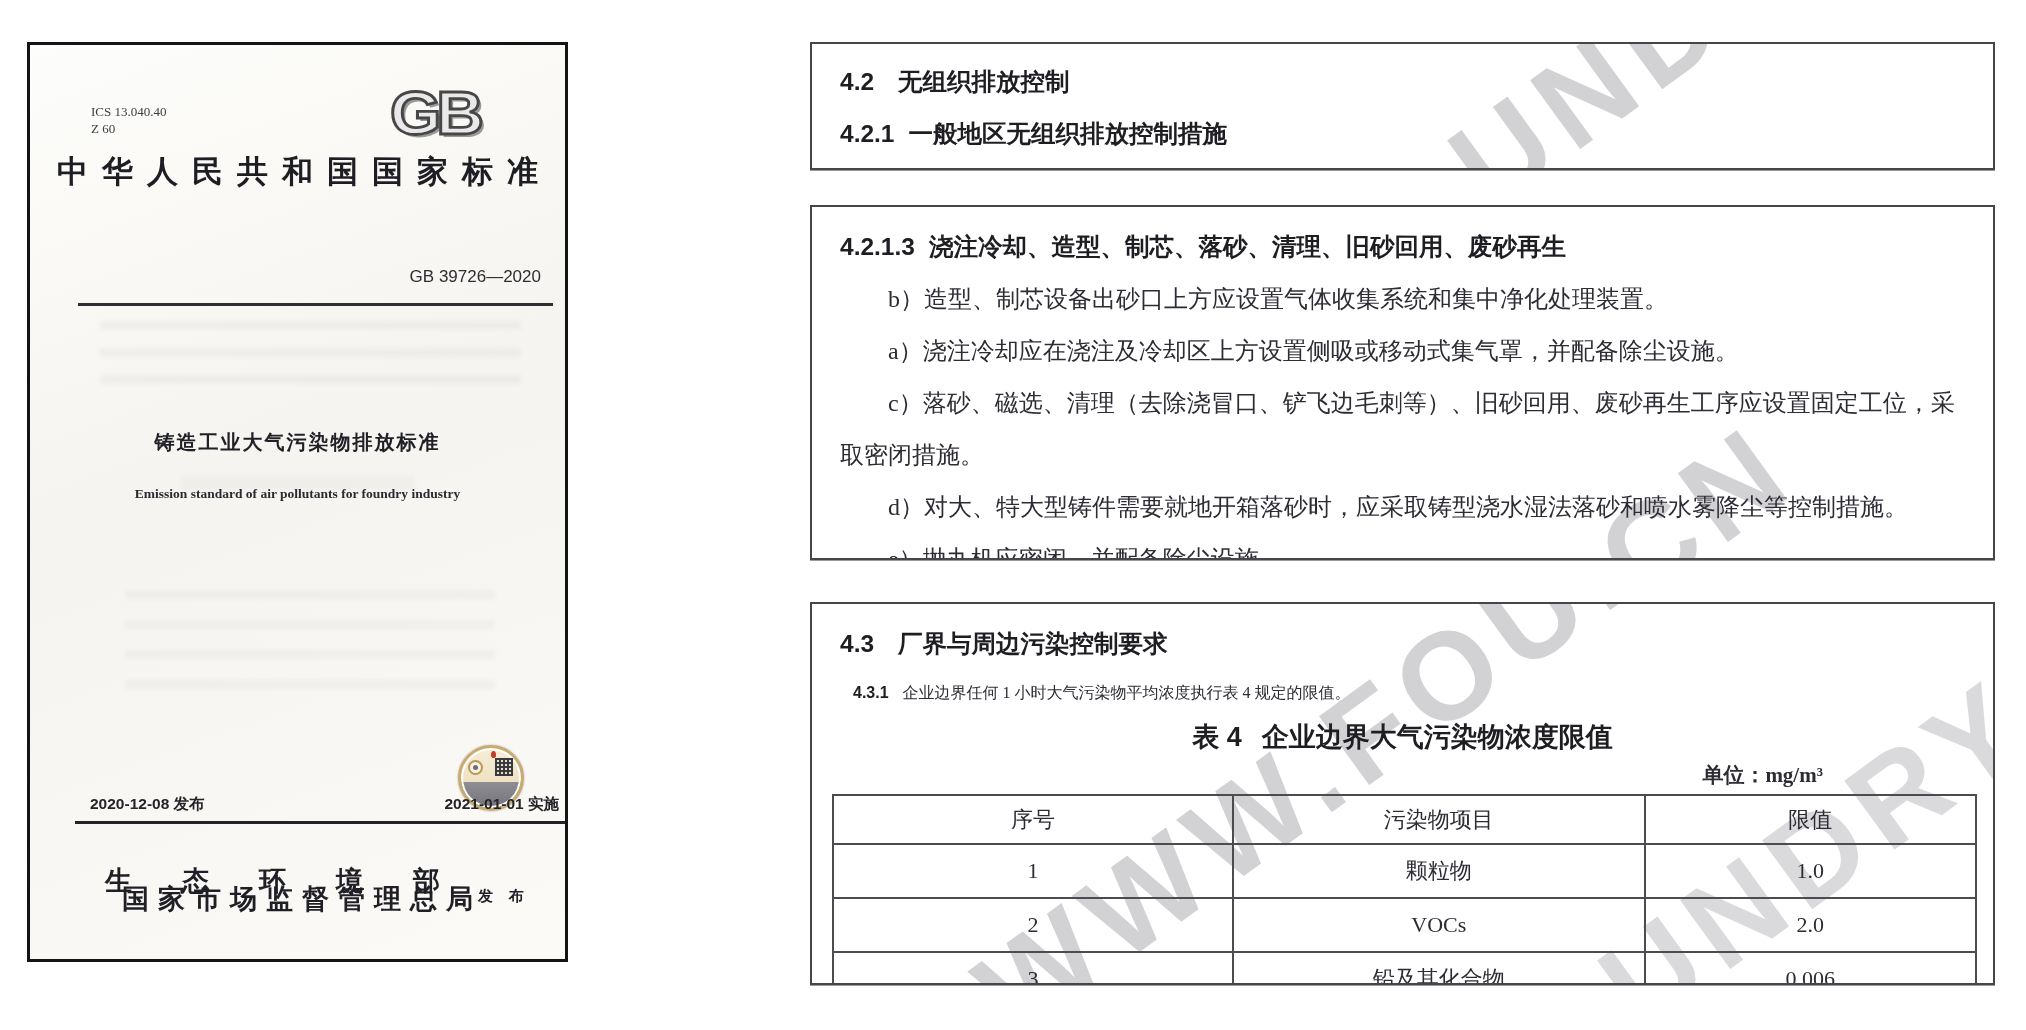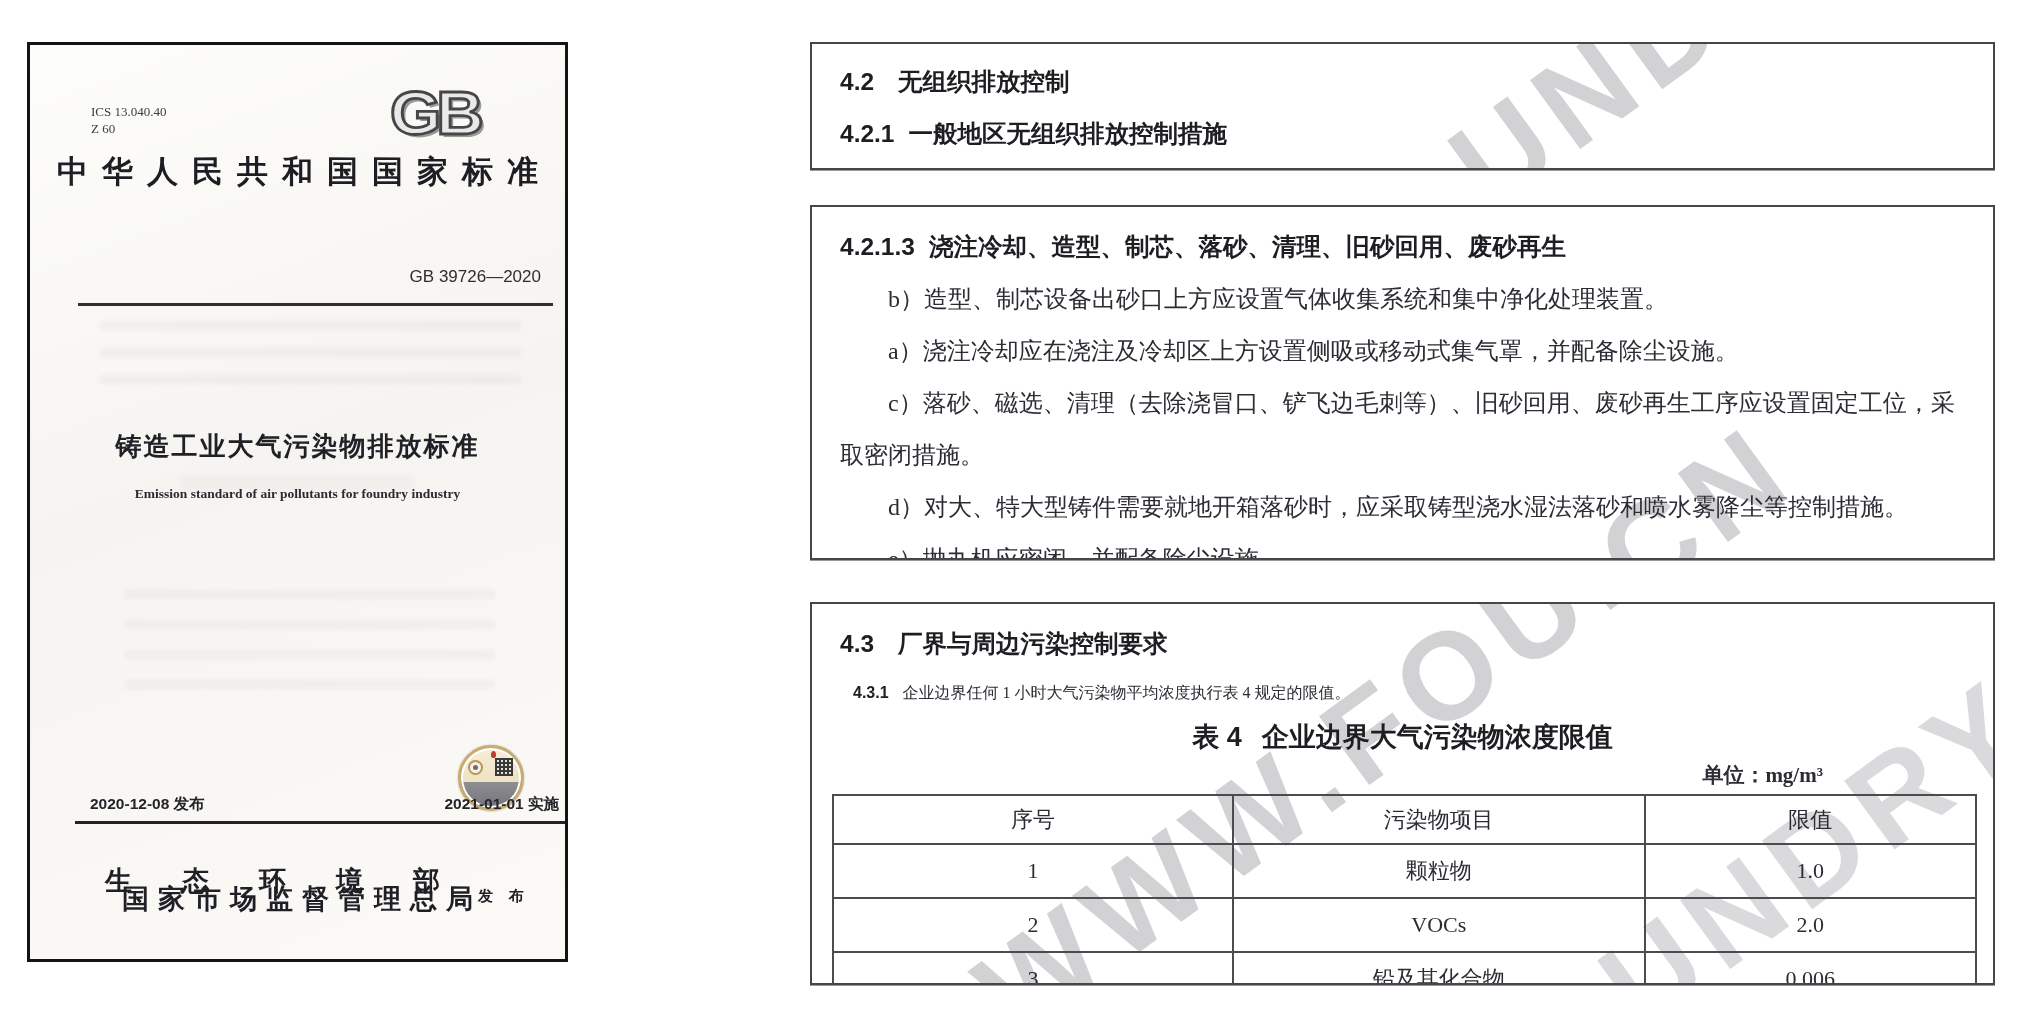--- a/index.html
+++ b/index.html
@@ -35,21 +35,21 @@
   }
   .rule-top{position:absolute;left:48px;right:12px;top:258px;border-top:3px solid #2f2f33;}
   .bleed{position:absolute;filter:blur(2px);opacity:.55;pointer-events:none;}
   .bleed.b1{left:70px;right:44px;top:276px;height:78px;
     background:repeating-linear-gradient(180deg,rgba(112,112,124,.12) 0 9px,transparent 9px 27px);}
   .bleed.b2{left:95px;right:70px;top:545px;height:120px;
     background:repeating-linear-gradient(180deg,rgba(112,112,124,.10) 0 9px,transparent 9px 30px);}
   .bleed.b3{left:150px;right:150px;top:430px;height:16px;background:rgba(112,112,124,.08);}
   .title-cn{
     position:absolute;left:0;right:0;top:384px;text-align:center;
-    font-family:"Liberation Sans",sans-serif;font-weight:bold;font-size:26px;
+    font-family:"Liberation Sans",sans-serif;font-weight:bold;font-size:20px;
     letter-spacing:2px;color:#202026;
   }
   .title-en{
     position:absolute;left:0;right:0;top:441px;text-align:center;
     font-weight:bold;font-size:13.5px;color:#2a2a30;
   }
   .seal{
     position:absolute;left:428px;top:700px;width:66px;height:66px;border-radius:50%;
     border:3px solid #c8ab70;box-sizing:border-box;overflow:hidden;
     background:linear-gradient(180deg,#f6edd7 0%,#efe2c2 56%,#8e8e93 56%,#74747a 100%);

